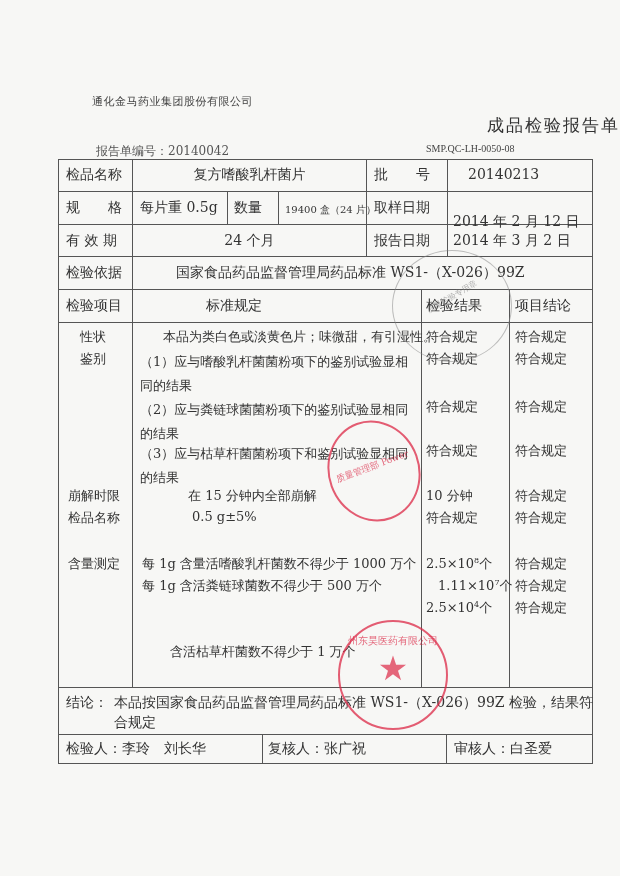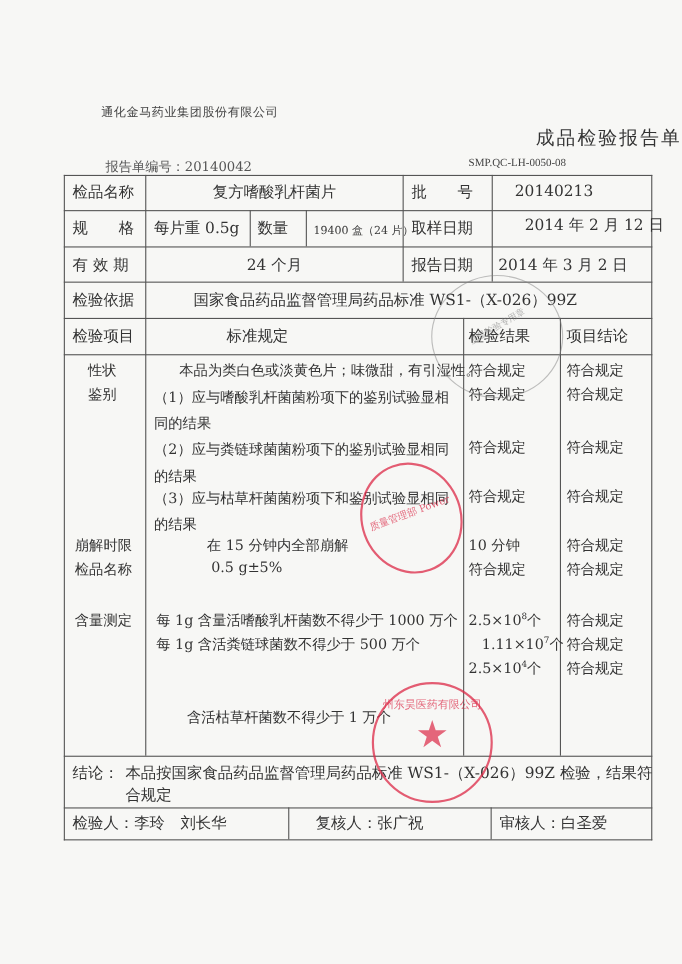--- a/index.html
+++ b/index.html
@@ -70,21 +70,21 @@
 <div class="cell" style="left:66px;top:166px;">检品名称</div>
 <div class="cell c" style="left:133px;width:233px;top:166px;">复方嗜酸乳杆菌片</div>
 <div class="cell" style="left:374px;top:166px;">批　　号</div>
 <div class="cell" style="left:468px;top:166px;">20140213</div>
 
 <div class="cell" style="left:66px;top:199px;">规　　格</div>
 <div class="cell" style="left:140px;top:199px;">每片重 0.5g</div>
 <div class="cell" style="left:234px;top:199px;">数量</div>
 <div class="cell xs" style="left:285px;top:203px;">19400 盒（24 片）</div>
 <div class="cell" style="left:374px;top:199px;">取样日期</div>
-<div class="cell" style="left:453px;top:196px;margin-left:24px;">2014 年 2 月 12 日</div>
+<div class="cell" style="left:453px;top:213px;">2014 年 2 月 12 日</div>
 
 <div class="cell" style="left:66px;top:232px;">有 效 期</div>
 <div class="cell c" style="left:133px;width:233px;top:232px;">24 个月</div>
 <div class="cell" style="left:374px;top:232px;">报告日期</div>
 <div class="cell" style="left:453px;top:232px;">2014 年 3 月 2 日</div>
 
 <div class="cell" style="left:66px;top:264px;">检验依据</div>
 <div class="cell" style="left:176px;top:264px;">国家食品药品监督管理局药品标准 WS1-（X-026）99Z</div>
 
 <div class="cell" style="left:66px;top:297px;">检验项目</div>
@@ -134,21 +134,21 @@
   <div class="cell sm" style="left:170px;top:599px;margin-top:44px;">含活枯草杆菌数不得少于 1 万个</div>
   <div class="cell sm" style="left:426px;top:599px;"><span>2.5×10</span><sup>4</sup><span>个</span></div>
   <div class="cell sm" style="left:515px;top:599px;">符合规定</div>
 </div>
 
 <div class="cell" style="left:66px;top:694px;">结论：</div>
 <div class="cell" style="left:114px;top:694px;">本品按国家食品药品监督管理局药品标准 WS1-（X-026）99Z 检验，结果符</div>
 <div class="cell" style="left:114px;top:714px;">合规定</div>
 
 <div class="cell" style="left:66px;top:740px;"><span>检验人：</span><span>李玲　刘长华</span></div>
-<div class="cell" style="left:268px;top:740px;margin-left:19px;"><span>复核人：</span><span>张广祝</span></div>
+<div class="cell" style="left:268px;top:740px;"><span>复核人：</span><span>张广祝</span></div>
 <div class="cell" style="left:454px;top:740px;"><span>审核人：</span><span>白圣爱</span></div>
 
 <div class="stamp-gray" style="left:392px;top:250px;width:118px;height:110px;">
   <div style="margin-top:40px;transform:rotate(-30deg);">质量检验专用章</div>
 </div>
 <div class="stamp-red" style="left:328px;top:420px;width:88px;height:98px;transform:rotate(-20deg);">
   <div style="margin-top:38px;">质量管理部 Power</div>
 </div>
 <div class="stamp-red" style="left:338px;top:620px;width:106px;height:106px;">
   <div style="margin-top:12px;font-size:10px;">州东昊医药有限公司</div>

